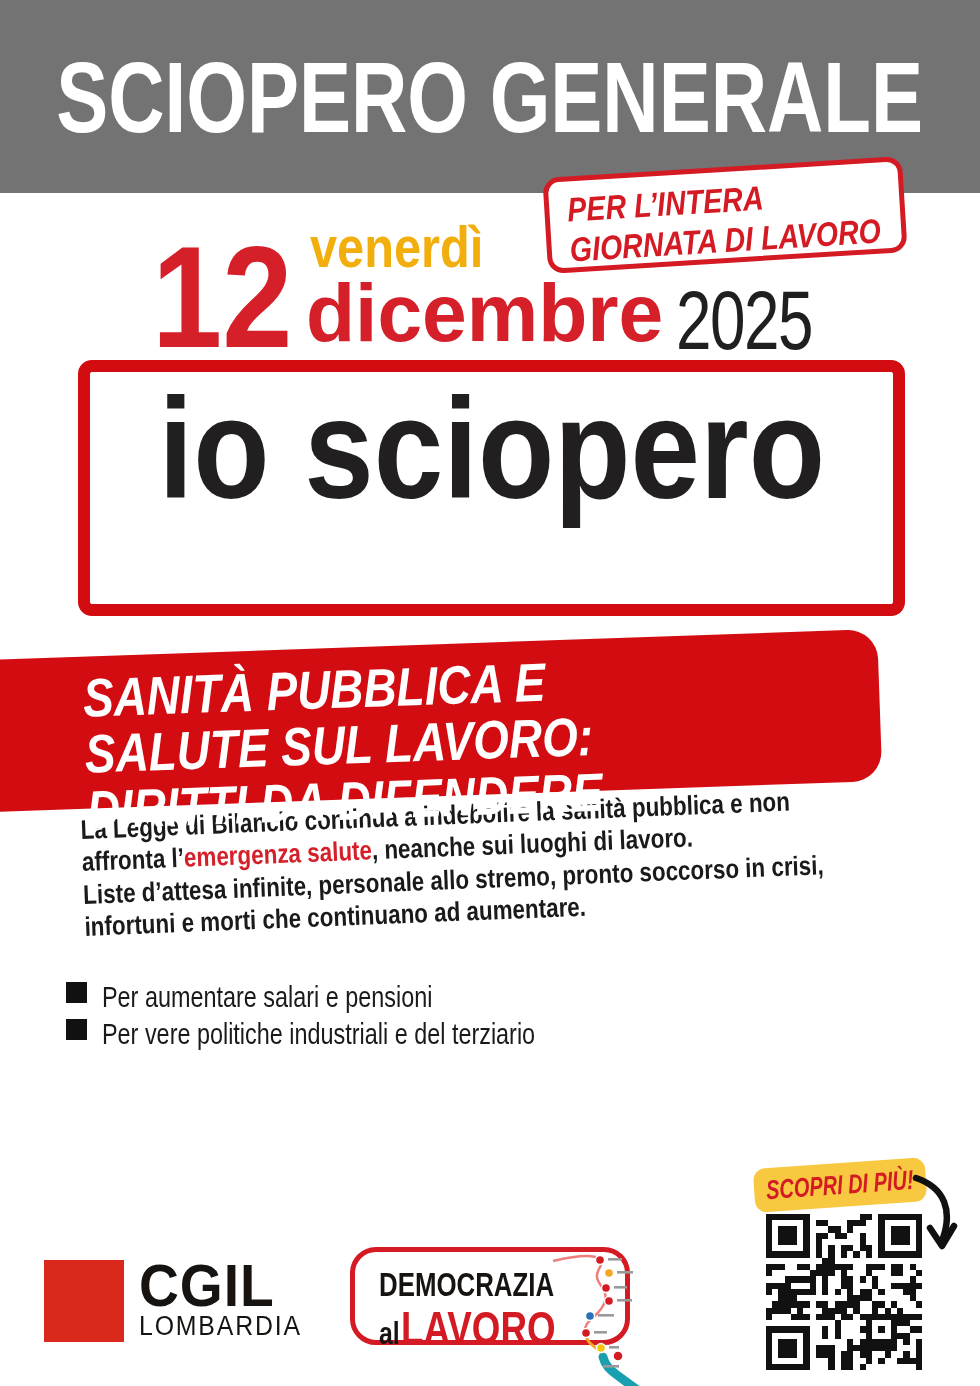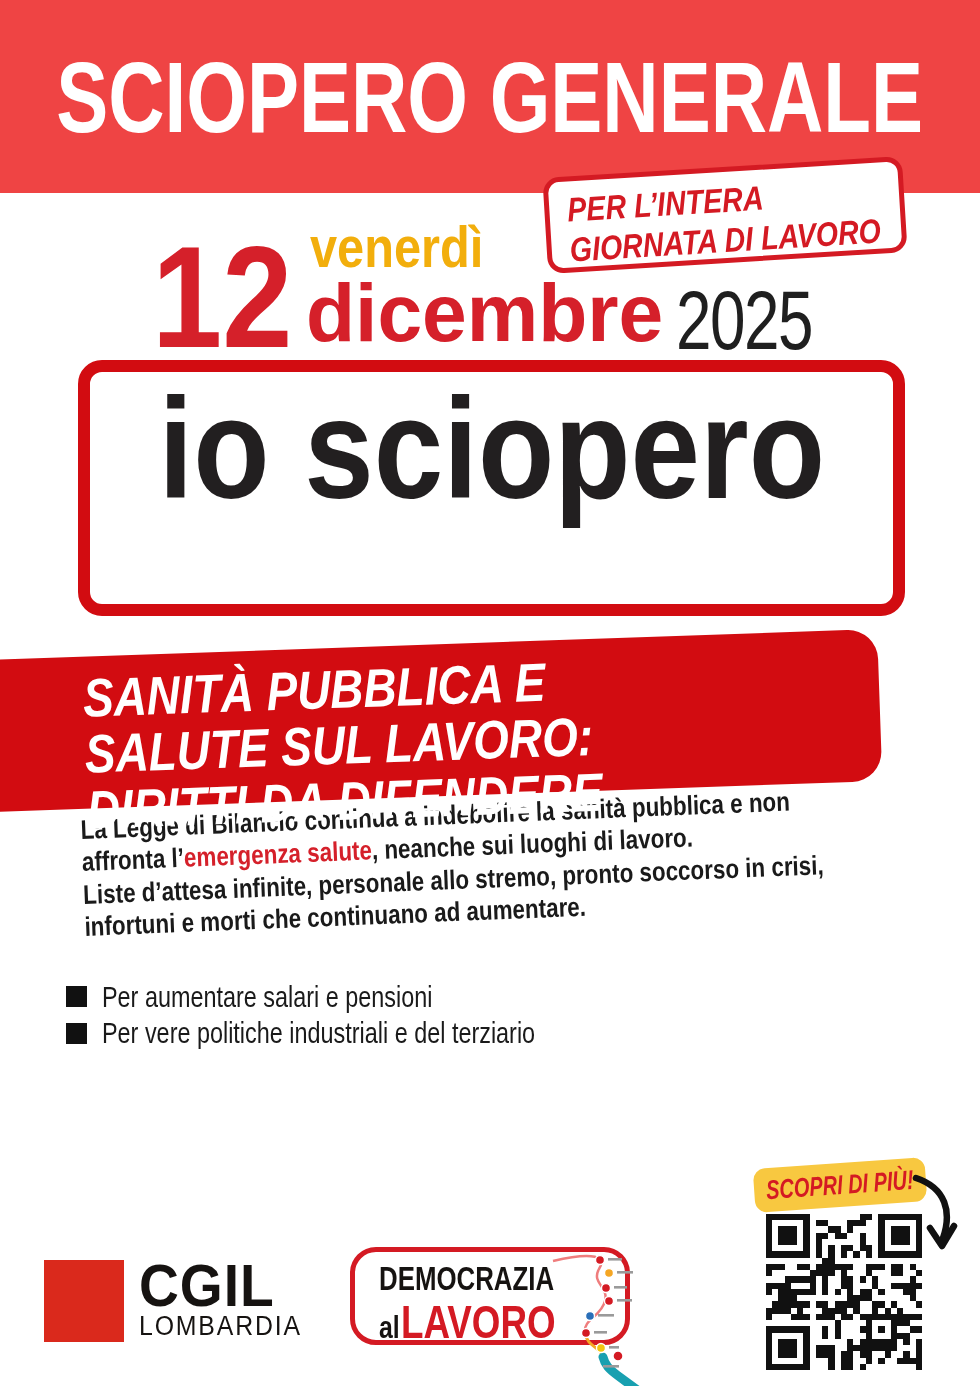--- a/index.html
+++ b/index.html
@@ -2,21 +2,21 @@
 <html><head>
 <meta charset="utf-8">
 <style>
   * { margin:0; padding:0; box-sizing:border-box; }
   html,body { background:#fff; }
   body { font-family:"Liberation Sans", sans-serif; }
   .poster { position:relative; width:980px; height:1386px; background:#fff; overflow:hidden; }
 
   
   .band { position:absolute; left:0; top:0; width:980px; height:193px;
-          background:#ef4444; display:flex; align-items:center; justify-content:center; }
+          background:#737373; display:flex; align-items:center; justify-content:center; }
   .band h1 { color:#fff; font-size:100px; font-weight:bold; line-height:1; white-space:nowrap;
              transform:scaleX(.78); transform-origin:center; letter-spacing:0; }
 
   
   .dur-badge { position:absolute; left:545px; top:167px; width:360px; height:96px;
                background:#fff; border:5px solid #d41a23; border-radius:16px;
                transform:rotate(-3.5deg); padding:9px 0 0 18px; z-index:5; }
   .dur-badge div { color:#d41a23; font-size:34px; font-weight:bold; font-style:italic;
                    line-height:1.17; white-space:nowrap; transform:scaleX(.84); transform-origin:left center; }
 
@@ -25,21 +25,21 @@
               font-weight:bold; line-height:1; transform:scaleX(.87); transform-origin:left top; }
   .date-weekday { position:absolute; left:310px; top:218px; color:#f2ae0c; font-size:58px;
                   font-weight:bold; line-height:1; transform:scaleX(.84); transform-origin:left top; }
   .date-month { position:absolute; left:306px; top:272px; color:#d5202a; font-size:82px;
                 font-weight:bold; line-height:1; transform:scaleX(.98); transform-origin:left top; }
   .date-year { position:absolute; left:676px; top:278px; color:#1f1f1f; font-size:84px;
                font-weight:normal; line-height:1; transform:scaleX(.76); transform-origin:left top; letter-spacing:-2px; }
 
   
   .claim-box { position:absolute; left:78px; top:360px; width:827px; height:256px;
-               background:#fff; border:12px solid #d20c11; border-radius:24px; z-index:3;
+               background:#fff; border:12px solid #d20c11; border-radius:14px; z-index:3;
                text-align:center; }
   .claim-main { margin-top:6px; color:#221f20; font-size:142px; font-weight:bold; line-height:1.0;
                 white-space:nowrap; display:inline-block; transform:scaleX(.88); transform-origin:center; }
   .claim-sub { color:#221f20; font-size:43px; font-weight:bold; line-height:1; white-space:nowrap;
                display:inline-block; transform:scaleX(.9); transform-origin:center; margin-top:2px; }
   .claim-sub .hl { color:#d5202a; }
 
   
   .theme-banner { position:absolute; left:-42px; top:645px; width:922px; height:152px;
                   background:#d20c11; border-radius:30px; transform:rotate(-2deg);
@@ -49,41 +49,41 @@
 
   
   .para { position:absolute; left:80px; top:814px; width:860px;
           transform:rotate(-2.3deg); transform-origin:left top; z-index:1; }
   .para div { color:#1a1a1a; font-size:27px; font-weight:bold; line-height:1.2;
               white-space:pre; transform:scaleX(.83); transform-origin:left center; }
   .para .hl { color:#d5202a; }
 
   
   .bullets { position:absolute; left:66px; top:982px; list-style:none; }
-  .bullets li { display:flex; align-items:center; height:29px; margin-bottom:7.5px; }
+  .bullets li { display:flex; align-items:flex-start; height:29px; margin-bottom:7.5px; }
   .bullets .sq { width:21px; height:21px; margin-right:15px; flex:0 0 auto; }
   .bullets li.black .sq { background:#111; }
   .bullets li.red .sq { background:#d5202a; }
   .bullets span.txt { font-size:30px; font-weight:normal; line-height:1; white-space:pre;
                       transform:scaleX(.78); transform-origin:left center; }
   .bullets li.black span.txt { color:#1a1a1a; }
   .bullets li.red span.txt { color:#d5202a; }
 
   
   .cgil { position:absolute; left:44px; top:1260px; display:flex; }
   .cgil-square { width:80px; height:82px; background:#da291c; }
   .cgil-text { margin-left:15px; }
   .cgil-name { color:#161311; font-size:60px; font-weight:bold; line-height:.86;
                letter-spacing:1px; transform:scaleX(.92); transform-origin:left top; }
   .cgil-region { color:#161311; font-size:27px; font-weight:normal; line-height:1.1;
                  letter-spacing:2px; transform:scaleX(.92); transform-origin:left top; }
 
   
   .dal { position:absolute; left:350px; top:1247px; width:280px; height:98px;
-         background:#fff; border:5px solid #d41a23; border-radius:26px; padding:9px 0 0 24px; }
+         background:#fff; border:5px solid #d41a23; border-radius:26px; padding:15px 0 0 24px; }
   .dal-l1 { color:#161311; font-size:34px; font-weight:bold; line-height:1;
             white-space:nowrap; transform:scaleX(.76); transform-origin:left top; }
   .dal-row { display:flex; align-items:flex-end; margin-top:9px; }
   .dal-al { color:#161311; font-size:31px; font-weight:bold; line-height:.9; transform:scaleX(.8); transform-origin:left bottom; }
   .dal-l2 { color:#d41a23; font-size:46px; font-weight:bold; line-height:.82; margin-left:-4px;
             white-space:nowrap; transform:scaleX(.8); transform-origin:left bottom; }
   .route { position:absolute; left:545px; top:1243px; width:160px; height:143px; z-index:2; }
 
   
   .cta { position:absolute; left:754px; top:1163px; width:172px; height:44px;

